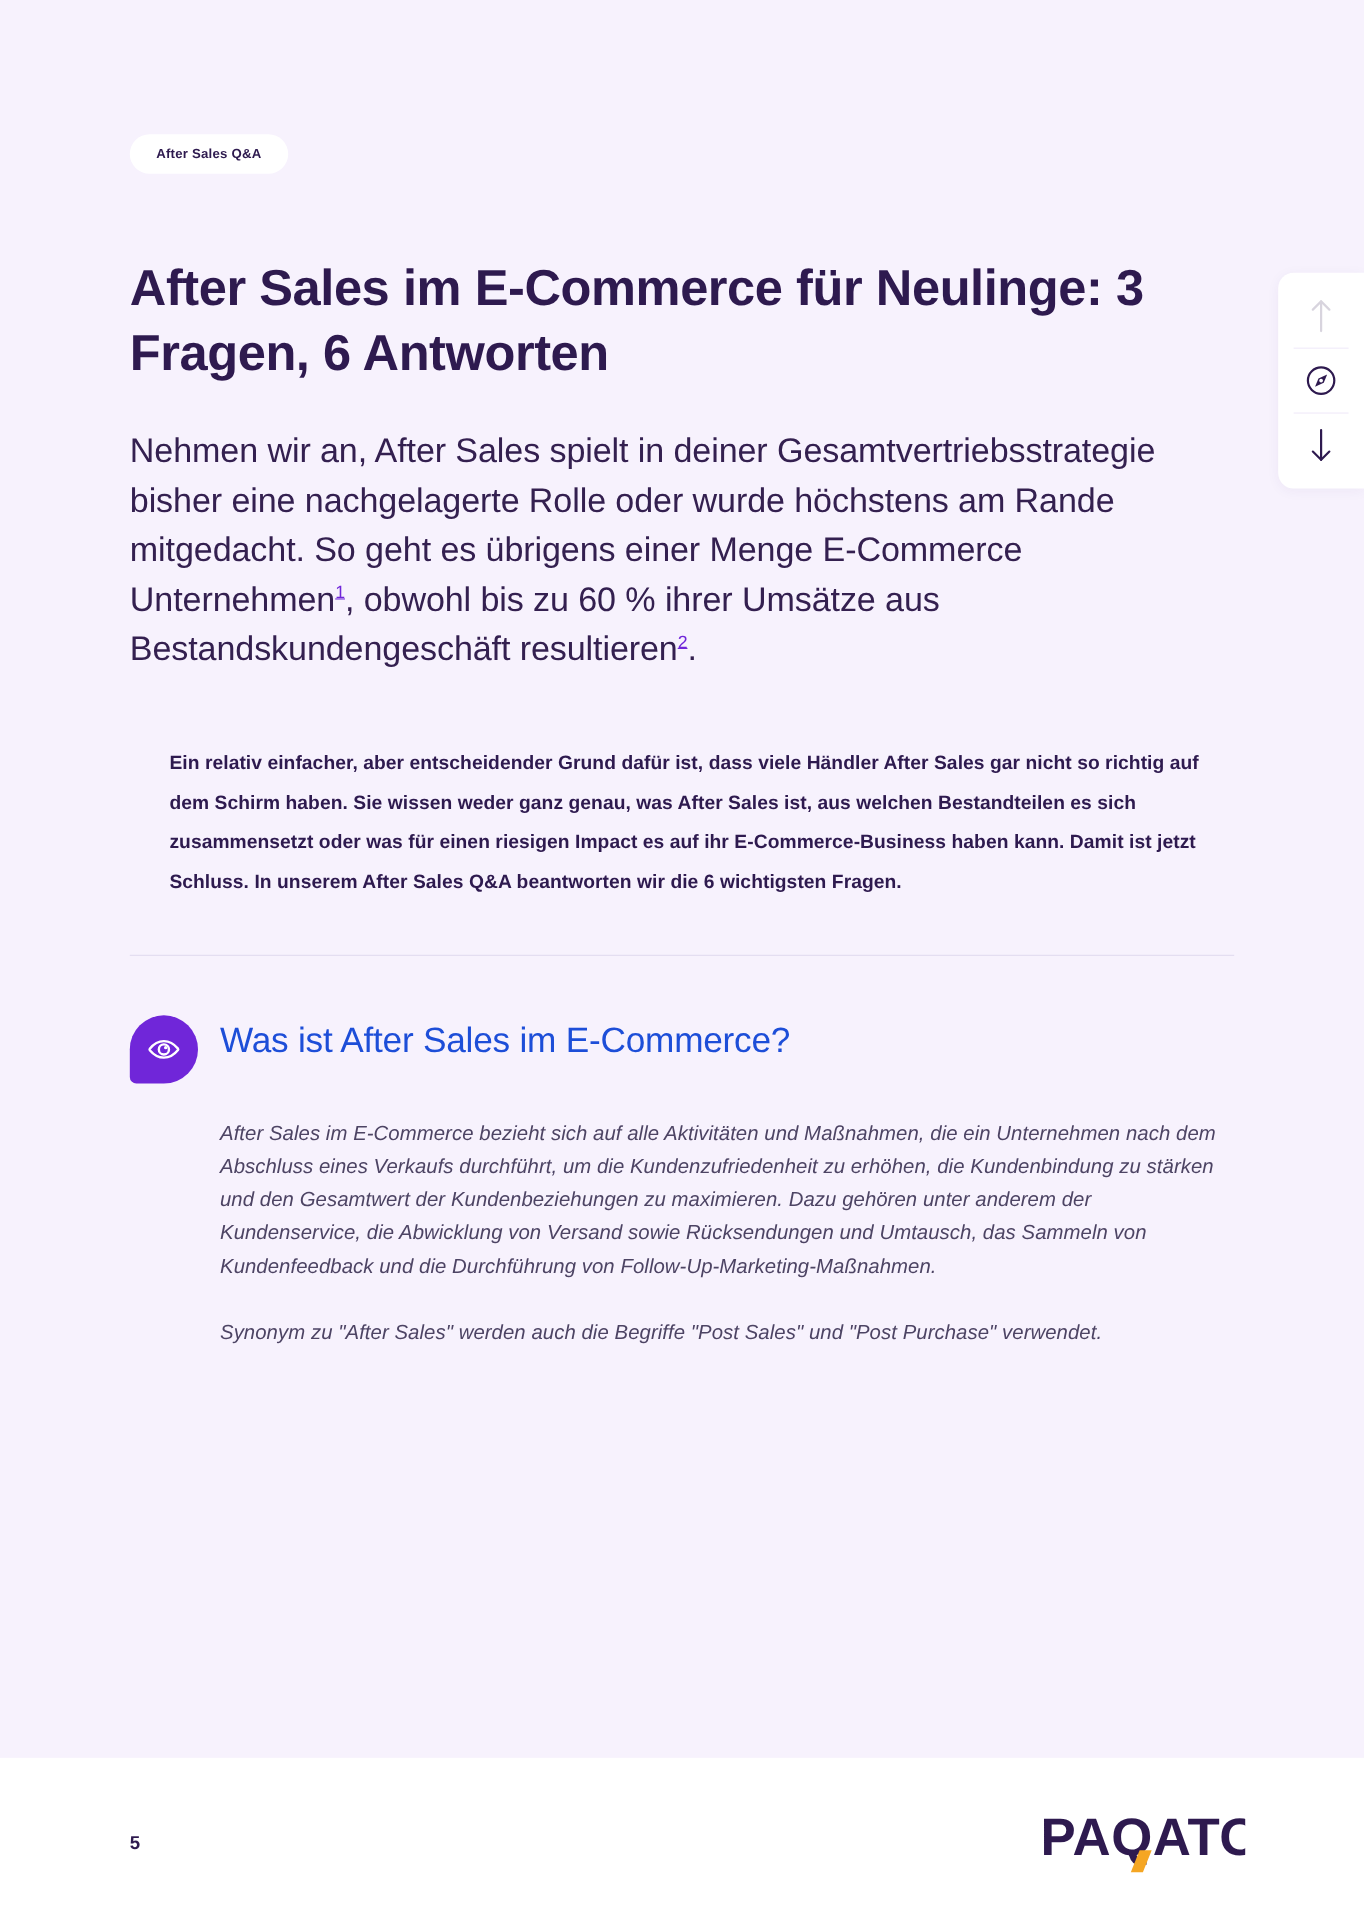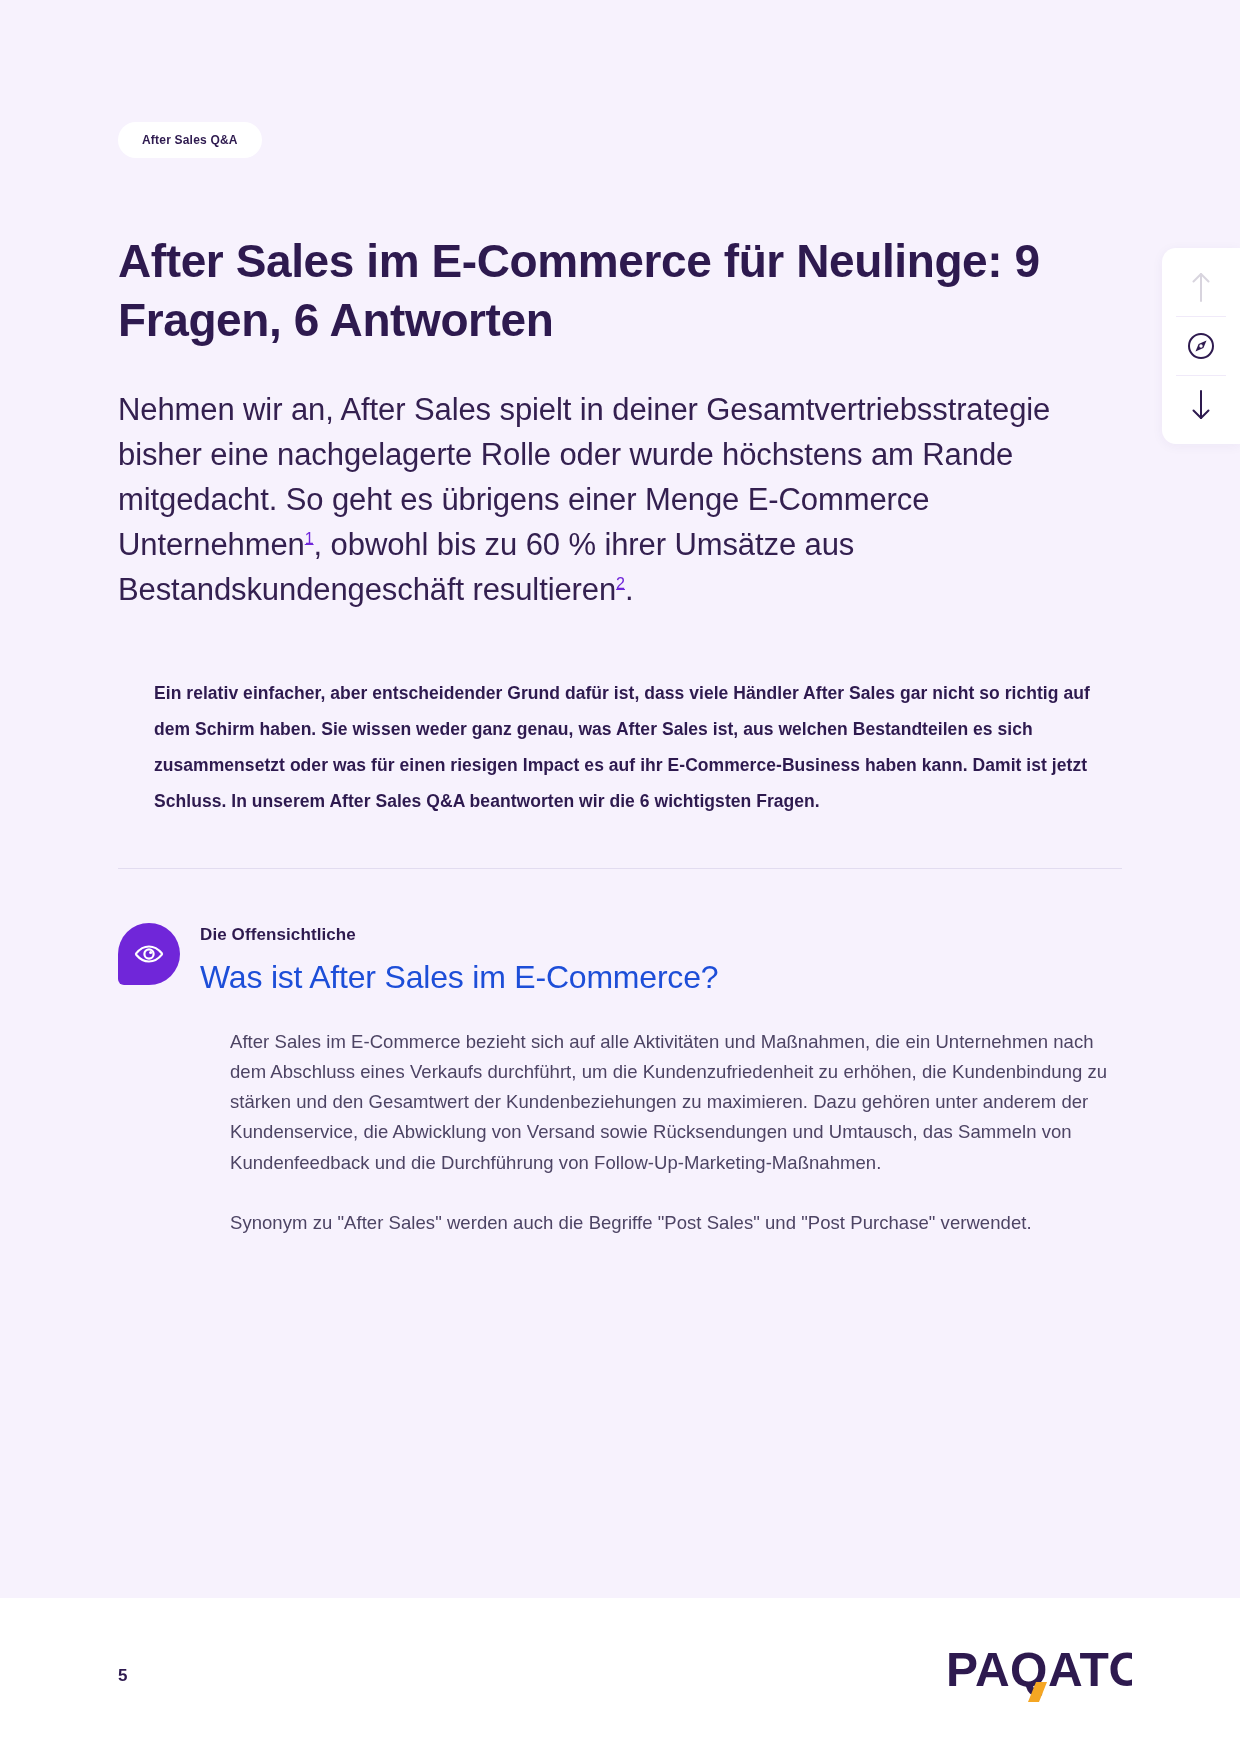--- a/index.html
+++ b/index.html
@@ -127,22 +127,23 @@
 
   .qtitle {
     font-size: 32px;
     font-weight: 400;
     color: #1d4ed8;
     letter-spacing: -0.2px;
     line-height: 1.25;
   }
 
   .qbody {
-    margin-left: 112px;
+    margin-left: 82px;
     margin-top: 30px;
+    font-style: italic;
   }
 
   .qbody p {
     font-size: 18.5px;
     line-height: 1.63;
     color: #4d4464;
     letter-spacing: 0.05px;
   }
   .qbody p + p { margin-top: 30px; }
 
@@ -200,39 +201,38 @@
 <body>
 
 <div class="page">
 
   <div class="badge-wrap">
     <span class="badge">After Sales Q&amp;A</span>
   </div>
 
   <div class="content">
 
-    <h1 class="title">After Sales im E-Commerce für Neulinge: 9 Fragen, 6 Antworten</h1>
+    <h1 class="title">After Sales im E-Commerce für Neulinge: 3 Fragen, 6 Antworten</h1>
 
     <p class="lead"><span>Nehmen wir an, After Sales spielt in deiner Gesamtvertriebsstrategie bisher eine nachgelagerte Rolle oder wurde höchstens am Rande mitgedacht. So geht es übrigens einer Menge E-Commerce Unternehmen</span><sup class="fn">1</sup><span>, obwohl bis zu 60 % ihrer Umsätze aus Bestandskundengeschäft resultieren</span><sup class="fn">2</sup><span>.</span></p>
 
     <p class="bold-intro">Ein relativ einfacher, aber entscheidender Grund dafür ist, dass viele Händler After Sales gar nicht so richtig auf dem Schirm haben. Sie wissen weder ganz genau, was After Sales ist, aus welchen Bestandteilen es sich zusammensetzt oder  was für einen riesigen Impact es auf ihr E-Commerce-Business haben kann. Damit ist jetzt Schluss. In unserem After Sales Q&amp;A beantworten wir die 6 wichtigsten Fragen.</p>
 
     <hr class="divider">
 
     <div class="qblock">
       <div class="qhead">
         <div class="qicon">
           <svg width="34" height="34" viewBox="0 0 34 34" fill="none" aria-hidden="true">
             <path d="M17 9.5C10.8 9.5 5.8 14.4 4.2 16.4c-0.3 0.4-0.3 0.9 0 1.3C5.8 19.6 10.8 24.5 17 24.5s11.2-4.9 12.8-6.9c0.3-0.4 0.3-0.9 0-1.3C28.2 14.4 23.2 9.5 17 9.5z" stroke="#ffffff" stroke-width="2.2" fill="none"></path>
             <circle cx="17" cy="17" r="4.6" stroke="#ffffff" stroke-width="2.2" fill="none"></circle>
             <circle cx="18.6" cy="15.4" r="1.5" fill="#ffffff"></circle>
           </svg>
         </div>
         <div class="qtexts">
-          <div class="qkicker">Die Offensichtliche</div>
           <div class="qtitle">Was ist After Sales im E-Commerce?</div>
         </div>
       </div>
 
       <div class="qbody">
         <p>After Sales im E-Commerce bezieht sich auf alle Aktivitäten und Maßnahmen, die ein Unternehmen nach dem Abschluss eines Verkaufs durchführt, um die Kundenzufriedenheit zu erhöhen, die Kundenbindung zu stärken und den Gesamtwert der Kundenbeziehungen zu maximieren. Dazu gehören unter anderem der Kundenservice, die Abwicklung von Versand sowie Rücksendungen und Umtausch, das Sammeln von Kundenfeedback und die Durchführung von Follow-Up-Marketing-Maßnahmen.</p>
         <p>Synonym zu "After Sales" werden auch die Begriffe "Post Sales" und "Post Purchase" verwendet.</p>
       </div>
     </div>
 

